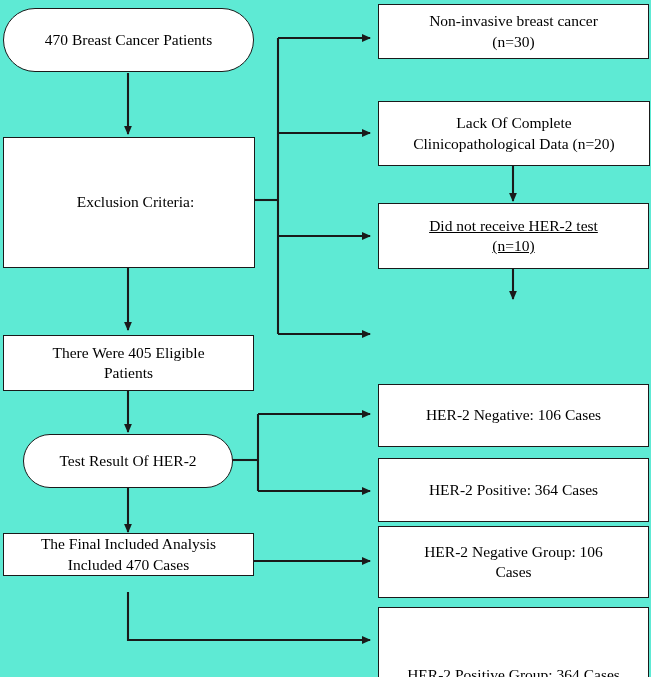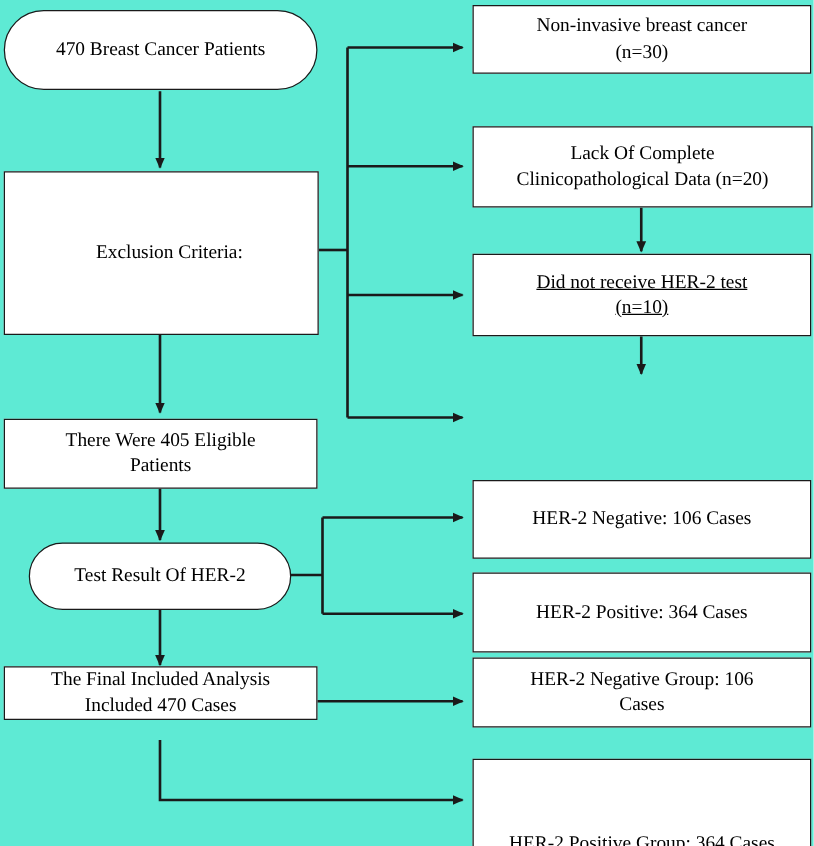--- a/index.html
+++ b/index.html
@@ -131,21 +131,21 @@
 
 
   <div class="node" style="left:378px; top:384px; width:271px; height:63px;">
     <span class="txt">HER-2 Negative: 106 Cases</span>
   </div>
 
   <div class="node" style="left:378px; top:458px; width:271px; height:64px;">
     <span class="txt">HER-2 Positive: 364 Cases</span>
   </div>
 
-  <div class="node" style="left:378px; top:526px; width:271px; height:56px;">
+  <div class="node" style="left:378px; top:526px; width:271px; height:72px;">
     <span class="txt">HER-2 Negative Group: 106
 Cases</span>
   </div>
 
   <div class="node" style="left:378px; top:607px; width:271px; height:81px;align-items:flex-end;">
     <span class="txt">HER-2 Positive Group: 364 Cases</span>
   </div>
 
 </div>
 

